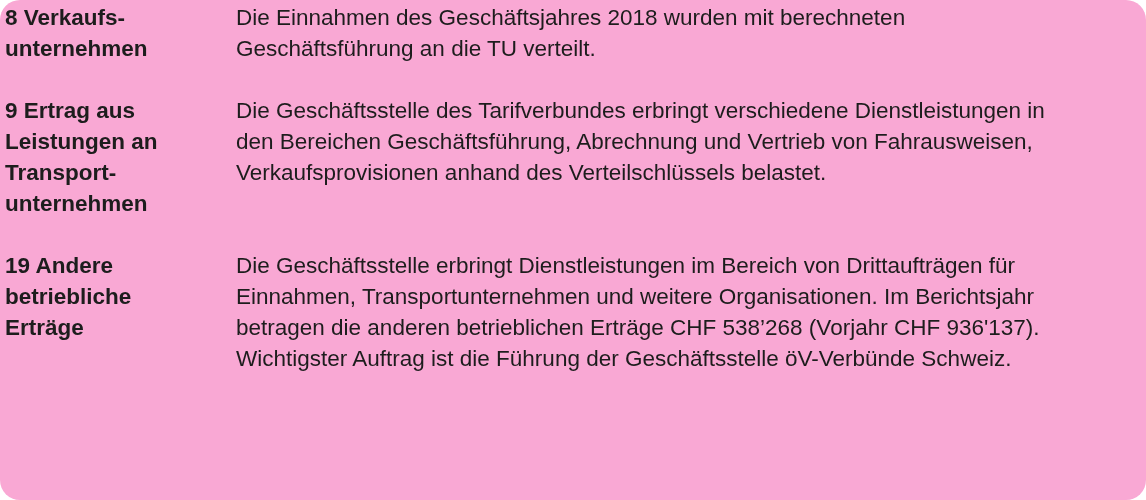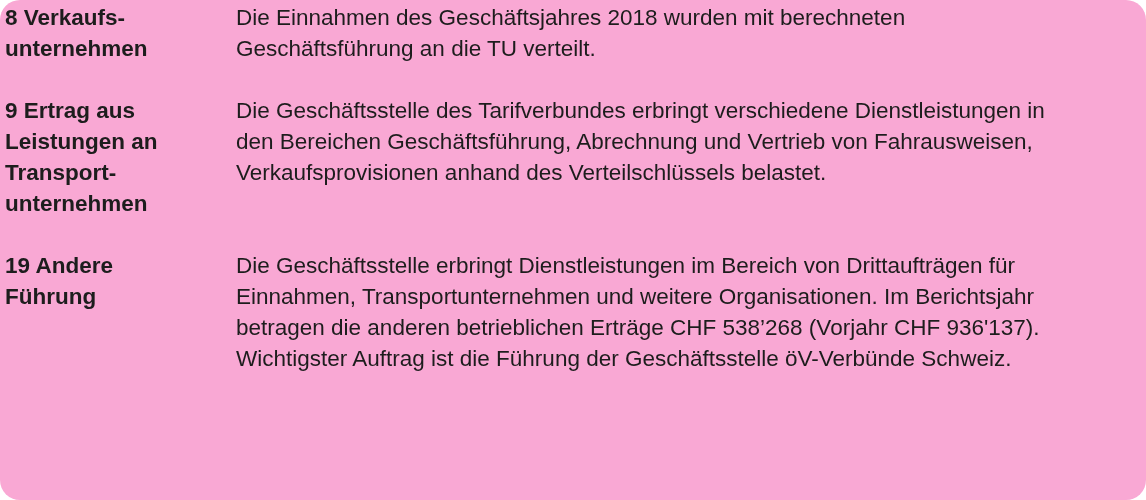--- a/index.html
+++ b/index.html
@@ -77,21 +77,22 @@
         <div class="line">Die Geschäftsstelle des Tarifverbundes erbringt verschiedene Dienstleistungen in</div>
         <div class="line">den Bereichen Geschäftsführung, Abrechnung und Vertrieb von Fahrausweisen,</div>
         <div class="line">Verkaufsprovisionen anhand des Verteilschlüssels belastet.</div>
       </div>
     </div>
   </div>
 
   <div class="section">
     <div class="heading">
       <div class="line">19 Andere</div>
-      <div class="line">Führung</div>
+      <div class="line">betriebliche</div>
+      <div class="line">Erträge</div>
     </div>
     <div class="body-col">
       <div class="para">
         <div class="line">Die Geschäftsstelle erbringt Dienstleistungen im Bereich von Drittaufträgen für</div>
         <div class="line">Einnahmen, Transportunternehmen und weitere Organisationen. Im Berichtsjahr</div>
         <div class="line">betragen die anderen betrieblichen Erträge CHF 538’268 (Vorjahr CHF 936'137).</div>
         <div class="line">Wichtigster Auftrag ist die Führung der Geschäftsstelle öV-Verbünde Schweiz.</div>
       </div>
     </div>
   </div>

